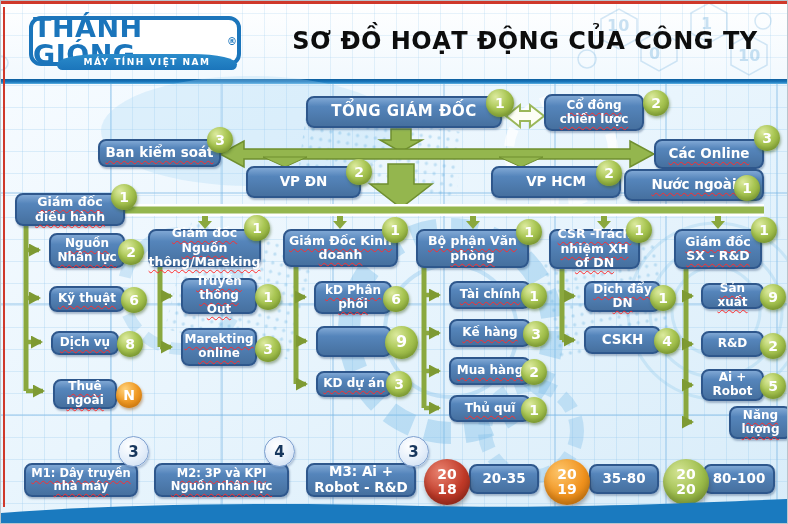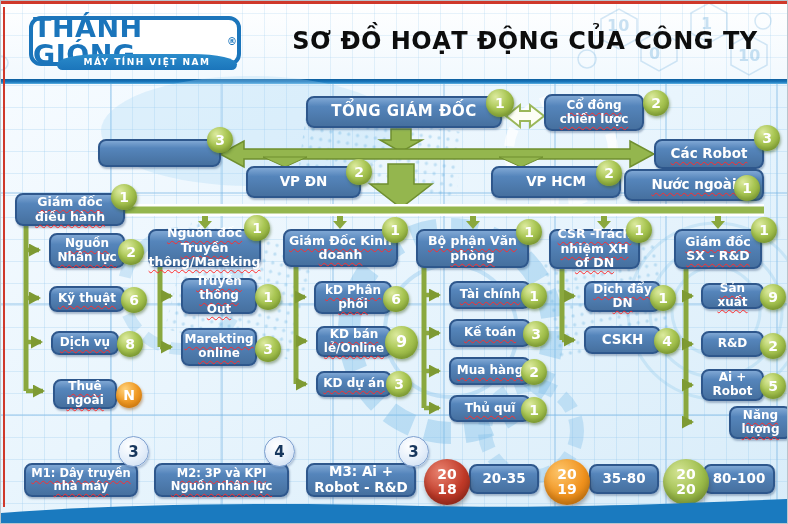--- a/index.html
+++ b/index.html
@@ -216,45 +216,46 @@
 
   <div class="box xl" style="left:305px;top:95px;width:196px;height:32px">
     <span>TỔNG GIÁM ĐỐC</span>
     <div class="badge b28" style="top:-9px;right:-14px">1</div>
   </div>
   <div class="box" style="left:543px;top:93px;width:100px;height:37px">
     <span class="sq">Cổ đông chiến lược</span>
     <div class="badge" style="top:-6px;right:-27px">2</div>
   </div>
   <div class="box md" style="left:97px;top:138px;width:123px;height:28px">
+    <span class="sq">Ban kiểm soát</span>
     <div class="badge" style="top:-14px;right:-14px">3</div>
   </div>
   <div class="box md" style="left:653px;top:138px;width:110px;height:30px">
-    <span class="sq">Các Robot</span>
+    <span class="sq">Các Online</span>
     <div class="badge" style="top:-16px;right:-18px">3</div>
   </div>
   <div class="box md" style="left:245px;top:165px;width:115px;height:32px">
     <span>VP ĐN</span>
     <div class="badge" style="top:-9px;right:-13px">2</div>
   </div>
   <div class="box md" style="left:490px;top:165px;width:130px;height:32px">
     <span>VP HCM</span>
     <div class="badge" style="top:-8px;right:-3px">2</div>
   </div>
   <div class="box md" style="left:623px;top:168px;width:140px;height:32px">
     <span class="sq">Nước ngoài</span>
     <div class="badge" style="top:4px;right:2px">1</div>
   </div>
 
   <div class="box hd" style="left:14px;top:192px;width:110px;height:33px">
     <span class="sq">Giám đốc điều hành</span>
     <div class="badge" style="top:-11px;right:-14px">1</div>
   </div>
   <div class="box hd" style="left:147px;top:228px;width:113px;height:38px">
-    <span class="sq">Nguồn đốc Truyền thông/Mareking</span>
+    <span class="sq">Giám đốc Nguồn thông/Mareking</span>
     <div class="badge" style="top:-16px;right:-11px">1</div>
   </div>
   <div class="box hd" style="left:282px;top:228px;width:115px;height:38px">
     <span class="sq">Giám Đốc Kinh doanh</span>
     <div class="badge" style="top:-14px;right:-12px">1</div>
   </div>
   <div class="box hd" style="left:415px;top:228px;width:113px;height:39px">
     <span class="sq">Bộ phận Văn phòng</span>
     <div class="badge" style="top:-12px;right:-15px">1</div>
   </div>
@@ -291,34 +292,33 @@
   <div class="box" style="left:180px;top:327px;width:76px;height:38px">
     <span class="sq">Marekting online</span>
     <div class="badge" style="top:6px;right:-26px">3</div>
   </div>
 
   <div class="box" style="left:313px;top:280px;width:78px;height:33px">
     <span class="sq">kD Phân phối</span>
     <div class="badge" style="top:3px;right:-19px">6</div>
   </div>
   <div class="box" style="left:315px;top:325px;width:76px;height:31px">
-    <span class="sq">KD bán lẻ/Online</span>
     <div class="badge big" style="top:-2px;right:-28px">9</div>
   </div>
   <div class="box" style="left:315px;top:370px;width:76px;height:26px">
     <span class="sq">KD dự án</span>
     <div class="badge" style="top:-2px;right:-22px">3</div>
   </div>
 
   <div class="box" style="left:448px;top:280px;width:82px;height:28px">
     <span class="sq">Tài chính</span>
     <div class="badge" style="top:0px;right:-18px">1</div>
   </div>
   <div class="box" style="left:448px;top:318px;width:82px;height:28px">
-    <span class="sq">Kế toán</span>
+    <span class="sq">Kế hàng</span>
     <div class="badge" style="top:0px;right:-20px">3</div>
   </div>
   <div class="box" style="left:448px;top:356px;width:82px;height:28px">
     <span class="sq">Mua hàng</span>
     <div class="badge" style="top:0px;right:-18px">2</div>
   </div>
   <div class="box" style="left:448px;top:394px;width:82px;height:27px">
     <span class="sq">Thủ quĩ</span>
     <div class="badge" style="top:0px;right:-18px">1</div>
   </div>

